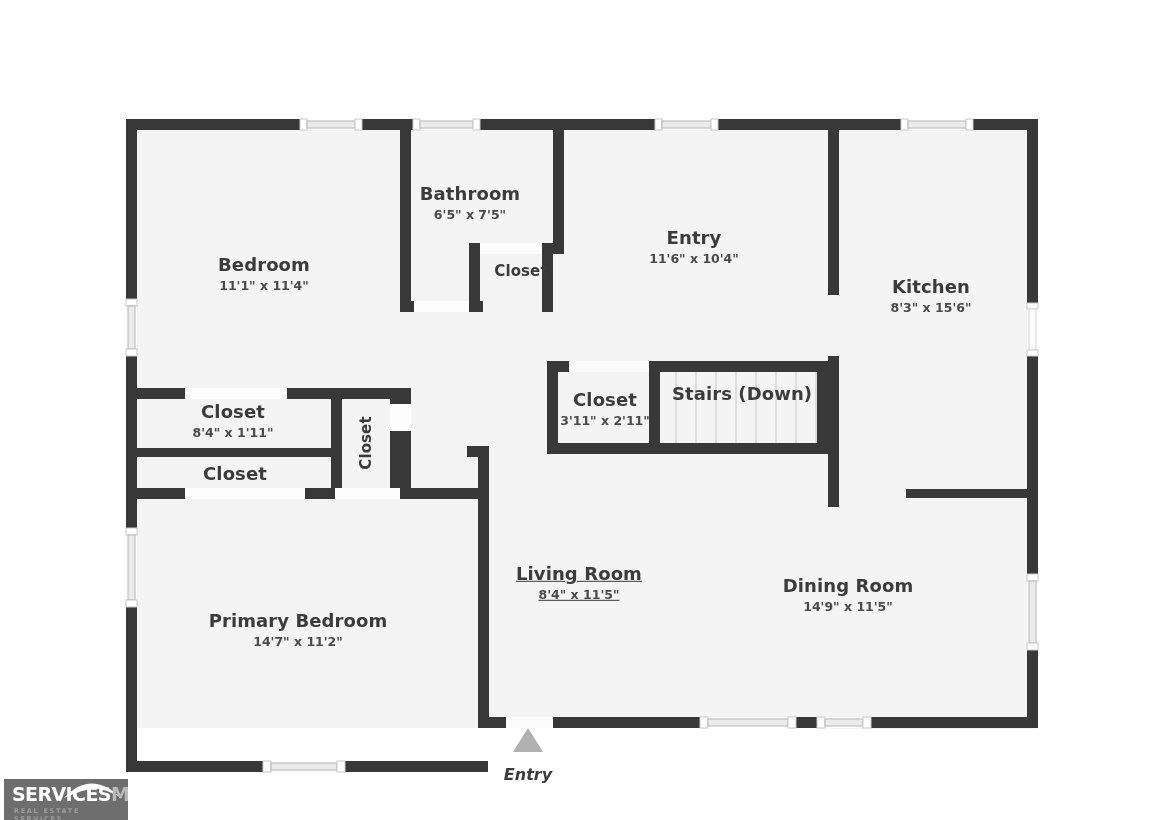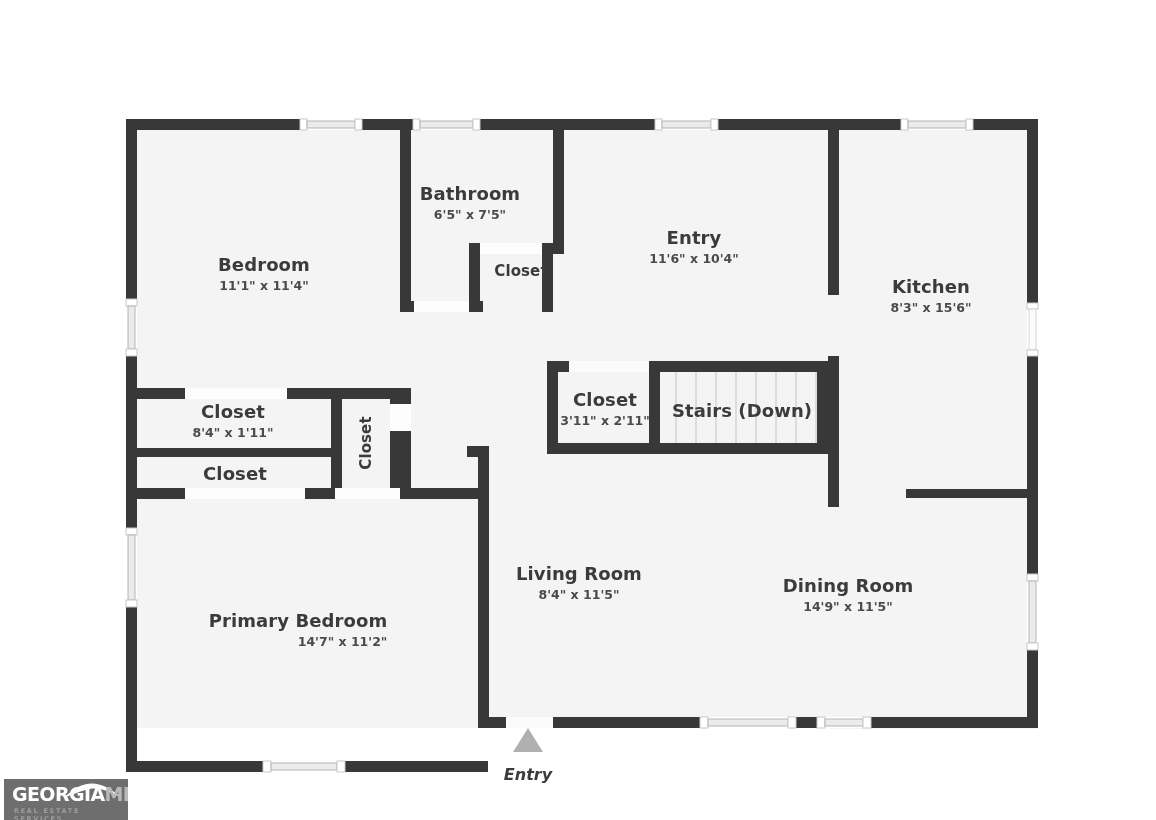--- a/index.html
+++ b/index.html
@@ -320,45 +320,45 @@
 
     <div class="room-label vertical small" style="left:366px; top:443px;">
       <div class="room-name">Closet</div>
     </div>
 
     <div class="room-label" style="left:605px; top:409px;">
       <div class="room-name">Closet</div>
       <div class="room-dims">3'11" x 2'11"</div>
     </div>
 
-    <div class="room-label" style="left:742px; top:411px;">
+    <div class="room-label" style="left:742px; top:394px;">
       <div class="room-name">Stairs (Down)</div>
     </div>
 
-    <div class="room-label" style="left:579px; top:583px;">
+    <div class="room-label" style="left:579px; top:583px;text-decoration:underline;">
       <div class="room-name">Living Room</div>
       <div class="room-dims">8'4" x 11'5"</div>
     </div>
 
     <div class="room-label" style="left:848px; top:595px;">
       <div class="room-name">Dining Room</div>
       <div class="room-dims">14'9" x 11'5"</div>
     </div>
 
-    <div class="room-label" style="left:298px; top:630px;text-align:right;">
+    <div class="room-label" style="left:298px; top:630px;">
       <div class="room-name">Primary Bedroom</div>
       <div class="room-dims">14'7" x 11'2"</div>
     </div>
 
     <div class="entry-label" style="left:528px; top:765px;font-style:italic;">Entry</div>
   </div>
 
   <div id="mls-logo">
     <svg class="logo-swoosh" viewBox="0 0 62 18">
       <path d="M2 17 C 16 2, 30 -1, 44 6 C 52 10, 56 14, 60 17 C 50 12, 38 6, 28 8 C 18 10, 9 14, 2 17 Z" fill="#ffffff"></path>
     </svg>
     <div class="logo-row">
-      <span class="logo-georgia">GEORGIA</span><span class="logo-mls">MLS</span>
+      <span class="logo-georgia">SERVICES</span><span class="logo-mls">MLS</span>
     </div>
     <div class="logo-sub">REAL ESTATE SERVICES</div>
   </div>
 
 </div>
 
 </body></html>

